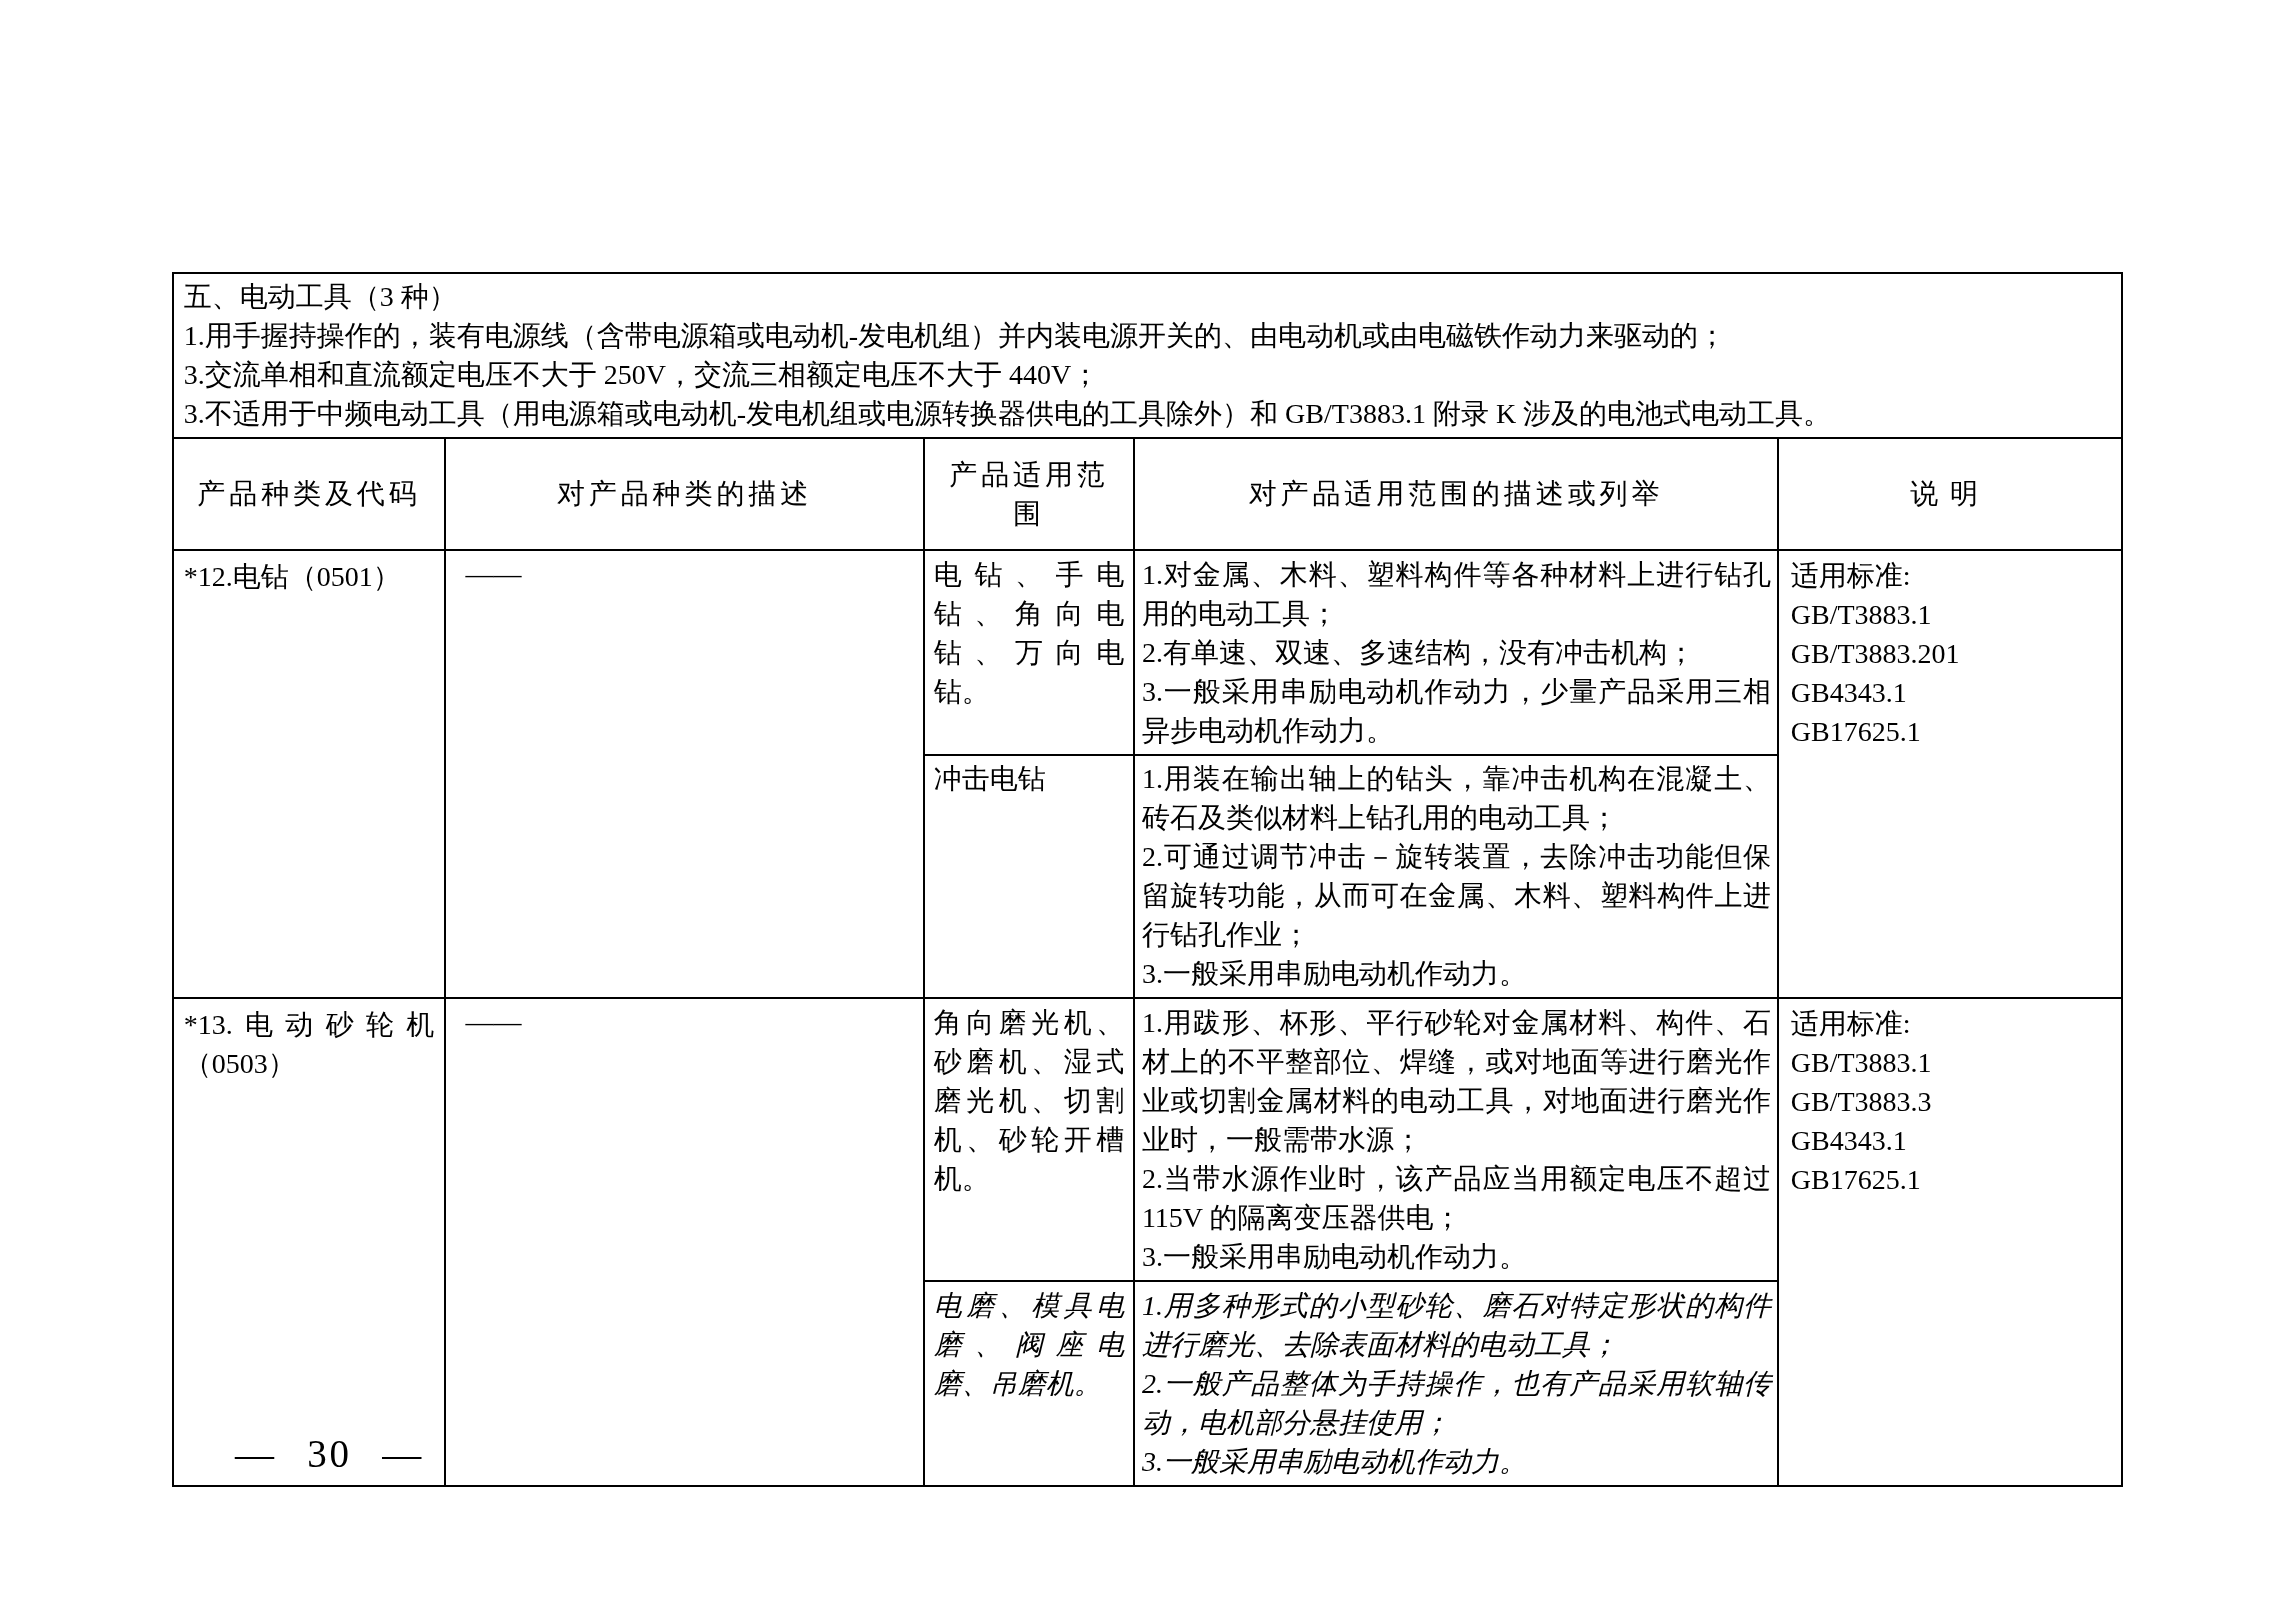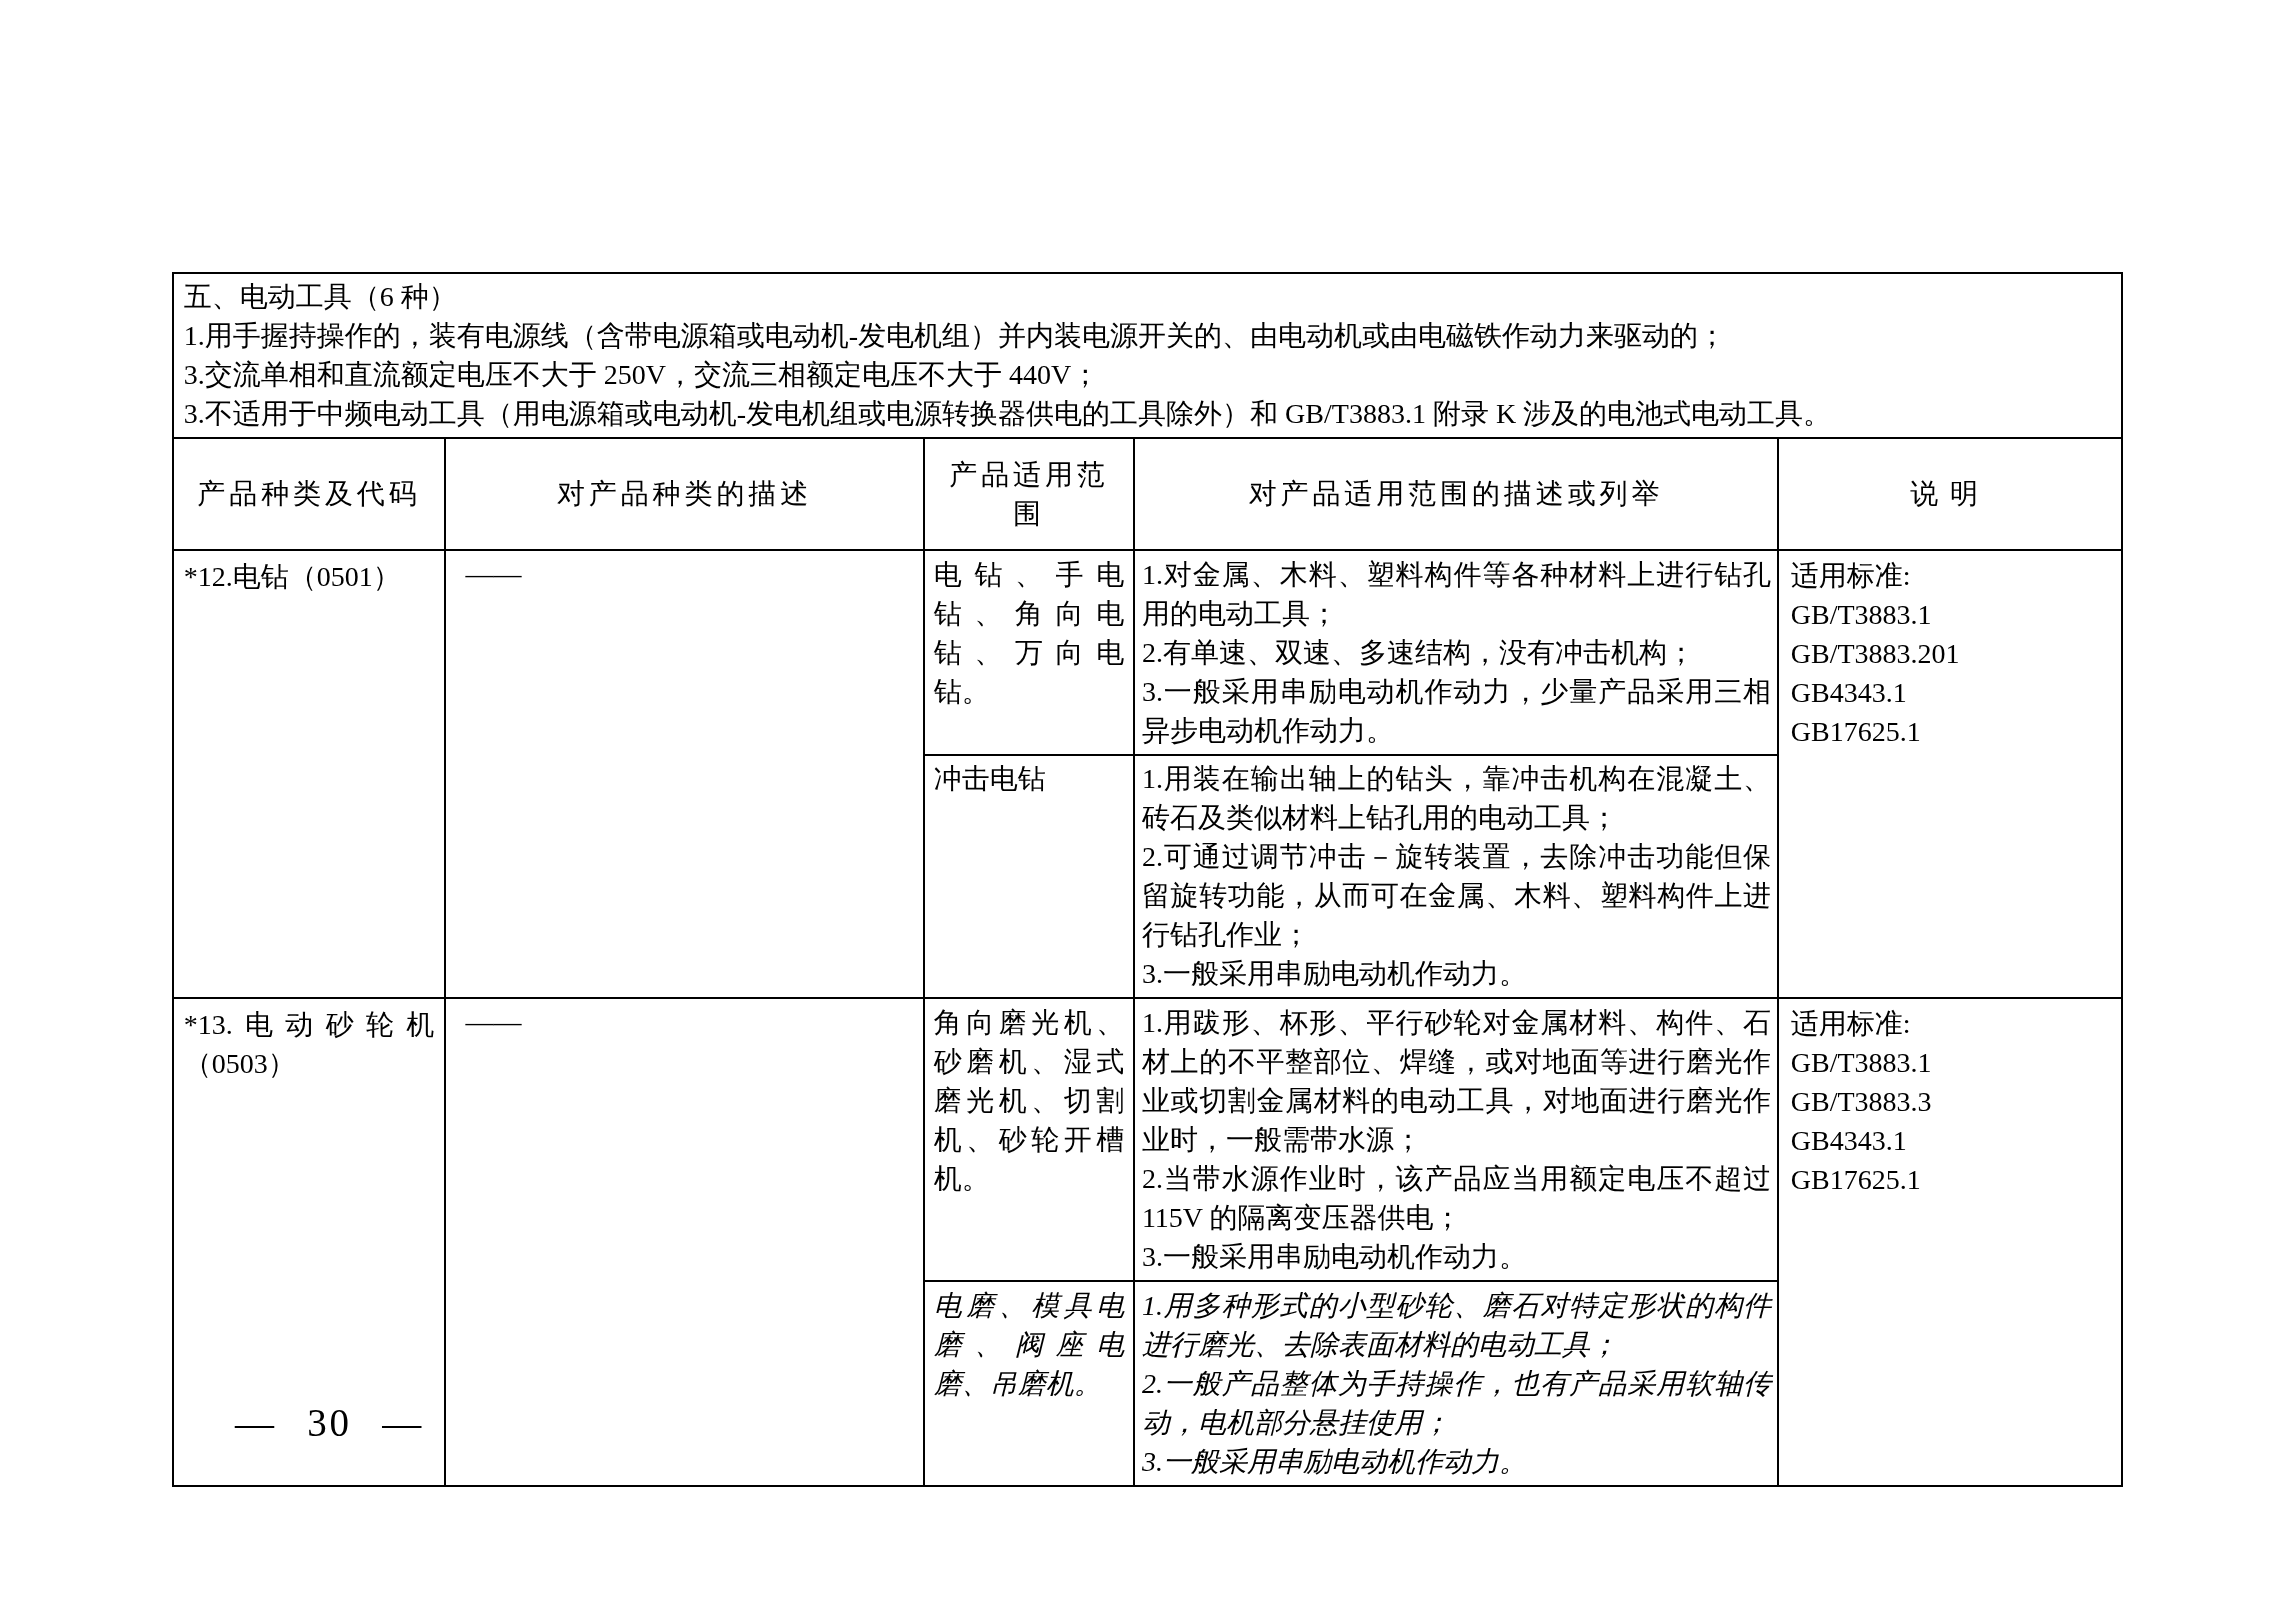--- a/index.html
+++ b/index.html
@@ -57,41 +57,41 @@
     padding: 3.9px 5.9px 3.9px 6.9px;
   }
   td.c-notes {
     white-space: pre-line;
     padding: 4.9px 9.8px 4.9px 11.8px;
   }
   .intro-line { white-space: pre-wrap; }
   .page-number {
     position: absolute;
     left: 235px;
-    top: 1400px;
+    top: 1431px;
     font-size: 39px;
     letter-spacing: 2.9px;
     word-spacing: 17.6px;
   }
 </style>
 </head>
 <body>
 
 <table class="doc-table">
   <colgroup>
     <col style="width:272px">
     <col style="width:479px">
     <col style="width:210px">
     <col style="width:644px">
     <col style="width:344px">
   </colgroup>
   <tbody>
     <tr class="r-intro">
       <td colspan="5">
-        <div class="intro-line">五、电动工具（6 种）</div>
+        <div class="intro-line">五、电动工具（3 种）</div>
         <div class="intro-line">1.用手握持操作的，装有电源线（含带电源箱或电动机-发电机组）并内装电源开关的、由电动机或由电磁铁作动力来驱动的；</div>
         <div class="intro-line">3.交流单相和直流额定电压不大于 250V，交流三相额定电压不大于 440V；</div>
         <div class="intro-line">3.不适用于中频电动工具（用电源箱或电动机-发电机组或电源转换器供电的工具除外）和 GB/T3883.1 附录 K 涉及的电池式电动工具。</div>
       </td>
     </tr>
     <tr class="r-head">
       <th>产品种类及代码</th>
       <th>对产品种类的描述</th>
       <th>产品适用范围</th>
       <th>对产品适用范围的描述或列举</th>

